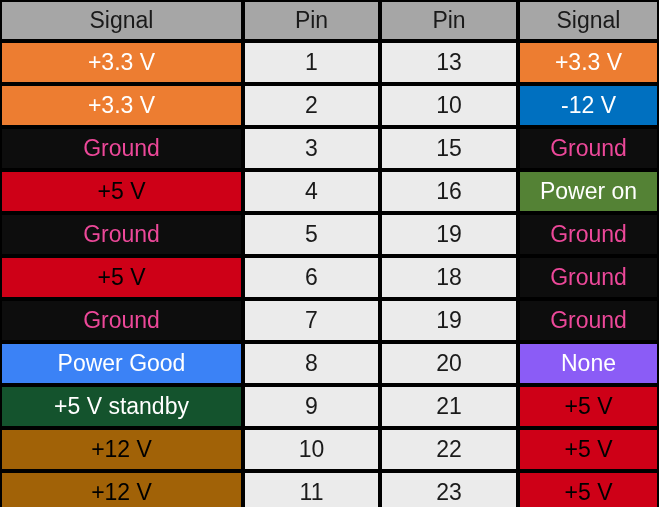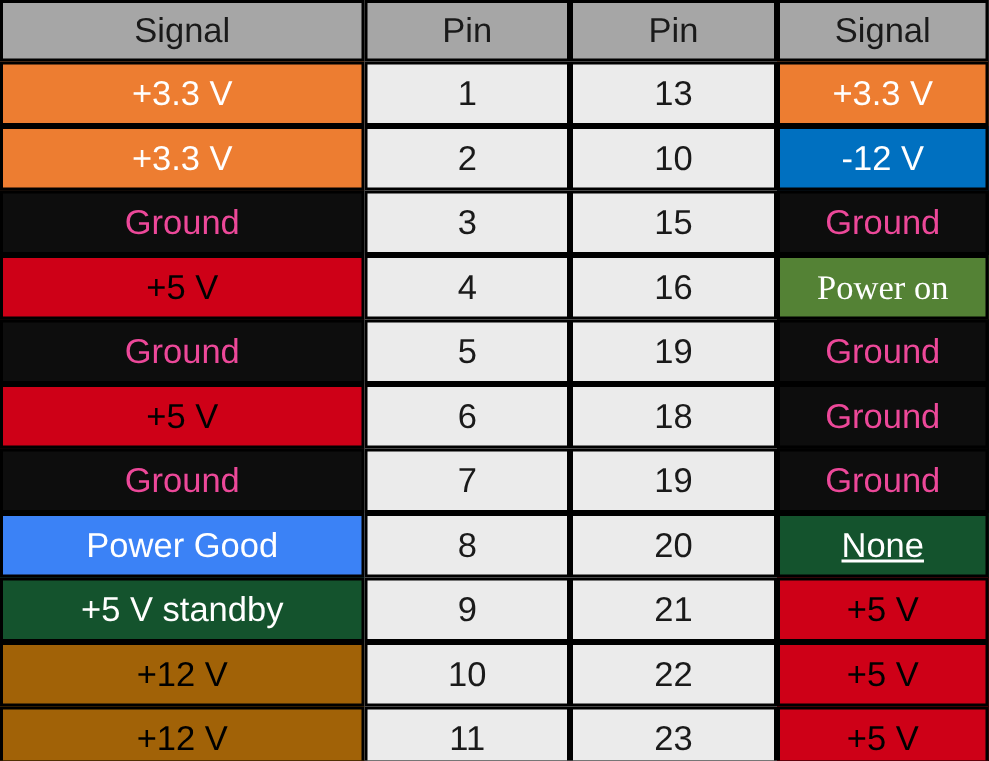--- a/index.html
+++ b/index.html
@@ -44,23 +44,23 @@
     background: #A6A6A6;
     color: #1A1A1A;
     height: 37px;
     font-size: 23px;
   }
   
   .c-orange   { background: #ED7D31; color: #FFFFFF; }
   .c-black    { background: #0D0D0D; color: #ec4899; }
   .c-red      { background: #CE0017; color: #000000; }
   .c-blue     { background: #0070C0; color: #FFFFFF; }
-  .c-green    { background: #548235; color: #FFFFFF; font-family: Liberation Serif, serif; }
+  .c-green    { background: #548235; color: #FFFFFF; }
   .c-ltgray   { background: #3b82f6; color: #FFFFFF; }
-  .c-dkgray   { background: #14532d; color: #FFFFFF; text-decoration: underline; }
+  .c-dkgray   { background: #8b5cf6; color: #FFFFFF; }
   .c-purple   { background: #14532d; color: #FFFFFF; }
   .c-yellow   { background: #a16207; color: #000000; }
   .c-pin      { background: #EBEBEB; color: #1A1A1A; }
 </style>
 </head>
 <body>
 
 <table id="atx-table">
   <colgroup>
     <col class="col-signal">

